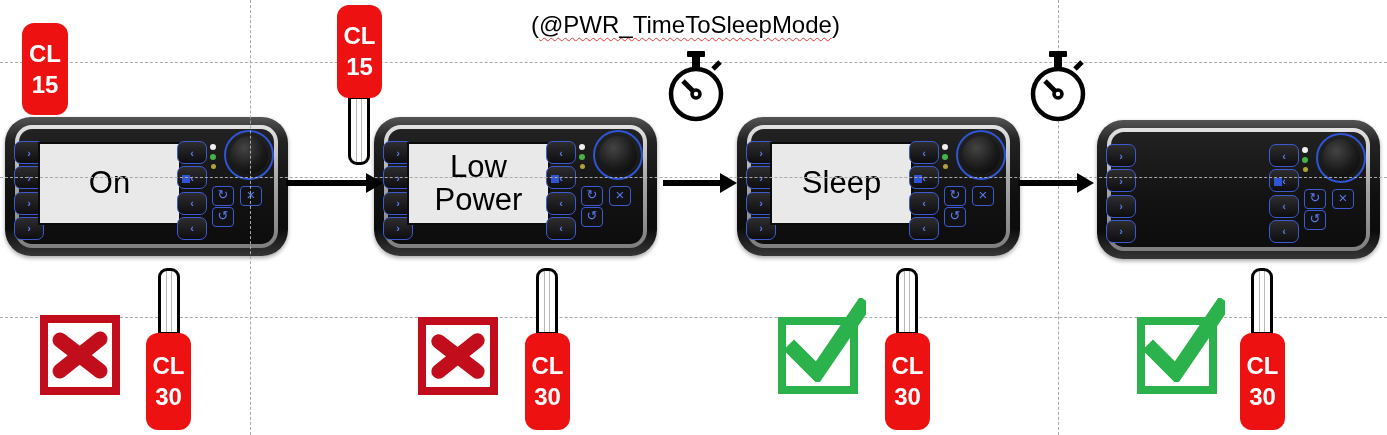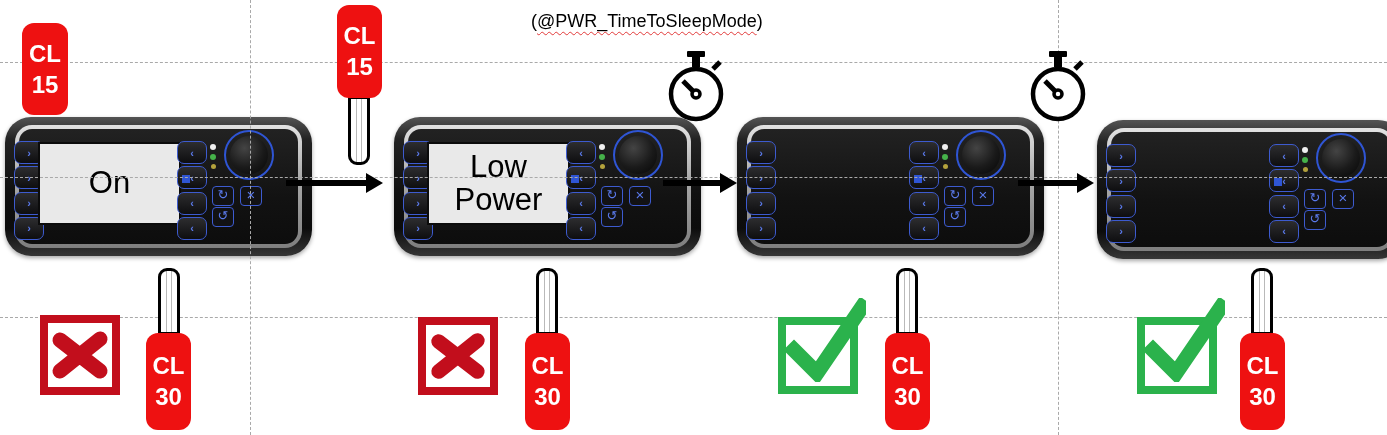--- a/index.html
+++ b/index.html
@@ -6,21 +6,21 @@
   body{font-family:"Liberation Sans", sans-serif; background:#ffffff;}
   #canvas{position:relative;width:1387px;height:435px;background:#ffffff;overflow:hidden;}
 
   
   .hguide{position:absolute;left:0;right:0;height:0;border-top:1px dashed #a9a9a9;z-index:5;}
   .vguide{position:absolute;top:0;bottom:0;width:0;border-left:1px dashed #a9a9a9;z-index:5;}
 
   
   .device{position:absolute;width:283px;height:139px;border-radius:26px;z-index:1;
           background:linear-gradient(180deg,#545454 0%,#232323 16%,#101010 55%,#0c0c0c 80%,#363636 100%);
-          box-shadow:0 2px 4px rgba(0,0,0,.35);padding-left:24px;}
+          box-shadow:0 2px 4px rgba(0,0,0,.35);}
   .face{position:absolute;left:10px;right:10px;top:8px;bottom:8px;border-radius:17px;
         background:linear-gradient(180deg,#e3e3e3 0%,#a8a8a8 45%,#7e7e7e 100%);}
   .panel{position:absolute;left:14px;right:14px;top:12px;bottom:12px;border-radius:13px;
          background:linear-gradient(180deg,#222222 0%,#121212 60%,#0d0d0d 100%);}
   .screen{position:absolute;left:33px;top:25px;width:139px;height:79px;background:#e9e9e9;
           border:2px solid #0b0b0b;display:flex;align-items:center;justify-content:center;
           text-align:center;font-size:31px;line-height:1.06;color:#000;}
   .skcol{position:absolute;top:24px;width:30px;height:99px;display:flex;flex-direction:column;justify-content:space-between;}
   .skcol.left{left:9px;} .skcol.right{left:172px;}
   .skey{height:21px;border:1px solid #3d5bd0;border-radius:7px;color:#5a79ea;font-size:11px;font-weight:bold;
@@ -54,21 +54,21 @@
   .shaft-down{border-radius:0 0 9px 9px;}
   .shaft-up{border-radius:9px 9px 0 0;}
 
   
   .crossbox{position:absolute;width:80px;border:8px solid #c20e1c;background:#fff;box-sizing:border-box;z-index:10;}
   .checkbox{position:absolute;width:80px;border:8px solid #2bb24c;background:#fff;box-sizing:border-box;z-index:10;}
   .markwrap{position:absolute;z-index:11;}
 
   
   .stopwatch{position:absolute;z-index:10;}
-  .timer-label{position:absolute;font-size:18px;color:#000;white-space:nowrap;z-index:10;}
+  .timer-label{position:absolute;font-size:24px;color:#000;white-space:nowrap;z-index:10;}
   .wavy{text-decoration:underline wavy #e23a3a 1px;text-underline-offset:4px;}
 </style>
 </head>
 <body>
 
 <div id="canvas">
 
   <div class="hguide" style="top:62px"></div>
   <div class="hguide" style="top:177px"></div>
   <div class="hguide" style="top:317px"></div>
@@ -98,21 +98,21 @@
       <div class="led green"></div>
       <div class="led amber"></div>
     </div>
     <div class="chip"></div>
     <div class="knob"></div>
     <div class="ibtn refresh p1"></div>
     <div class="ibtn close p2"></div>
     <div class="ibtn undo p3"></div>
   </div>
 
-  <div class="device" style="left:394px;top:117px">
+  <div class="device" style="left:374px;top:117px">
     <div class="face"></div>
     <div class="panel"></div>
     <div class="skcol left">
       <div class="skey l"></div>
       <div class="skey l"></div>
       <div class="skey l"></div>
       <div class="skey l"></div>
     </div>
     <div class="screen">
       <span>Low Power</span>
@@ -136,20 +136,23 @@
   </div>
 
   <div class="device" style="left:737px;top:117px">
     <div class="face"></div>
     <div class="panel"></div>
     <div class="skcol left">
       <div class="skey l"></div>
       <div class="skey l"></div>
       <div class="skey l"></div>
       <div class="skey l"></div>
+    </div>
+    <div class="screen">
+      <span>Sleep</span>
     </div>
     <div class="skcol right">
       <div class="skey r"></div>
       <div class="skey r"></div>
       <div class="skey r"></div>
       <div class="skey r"></div>
     </div>
     <div class="leds">
       <div class="led white"></div>
       <div class="led green"></div>

